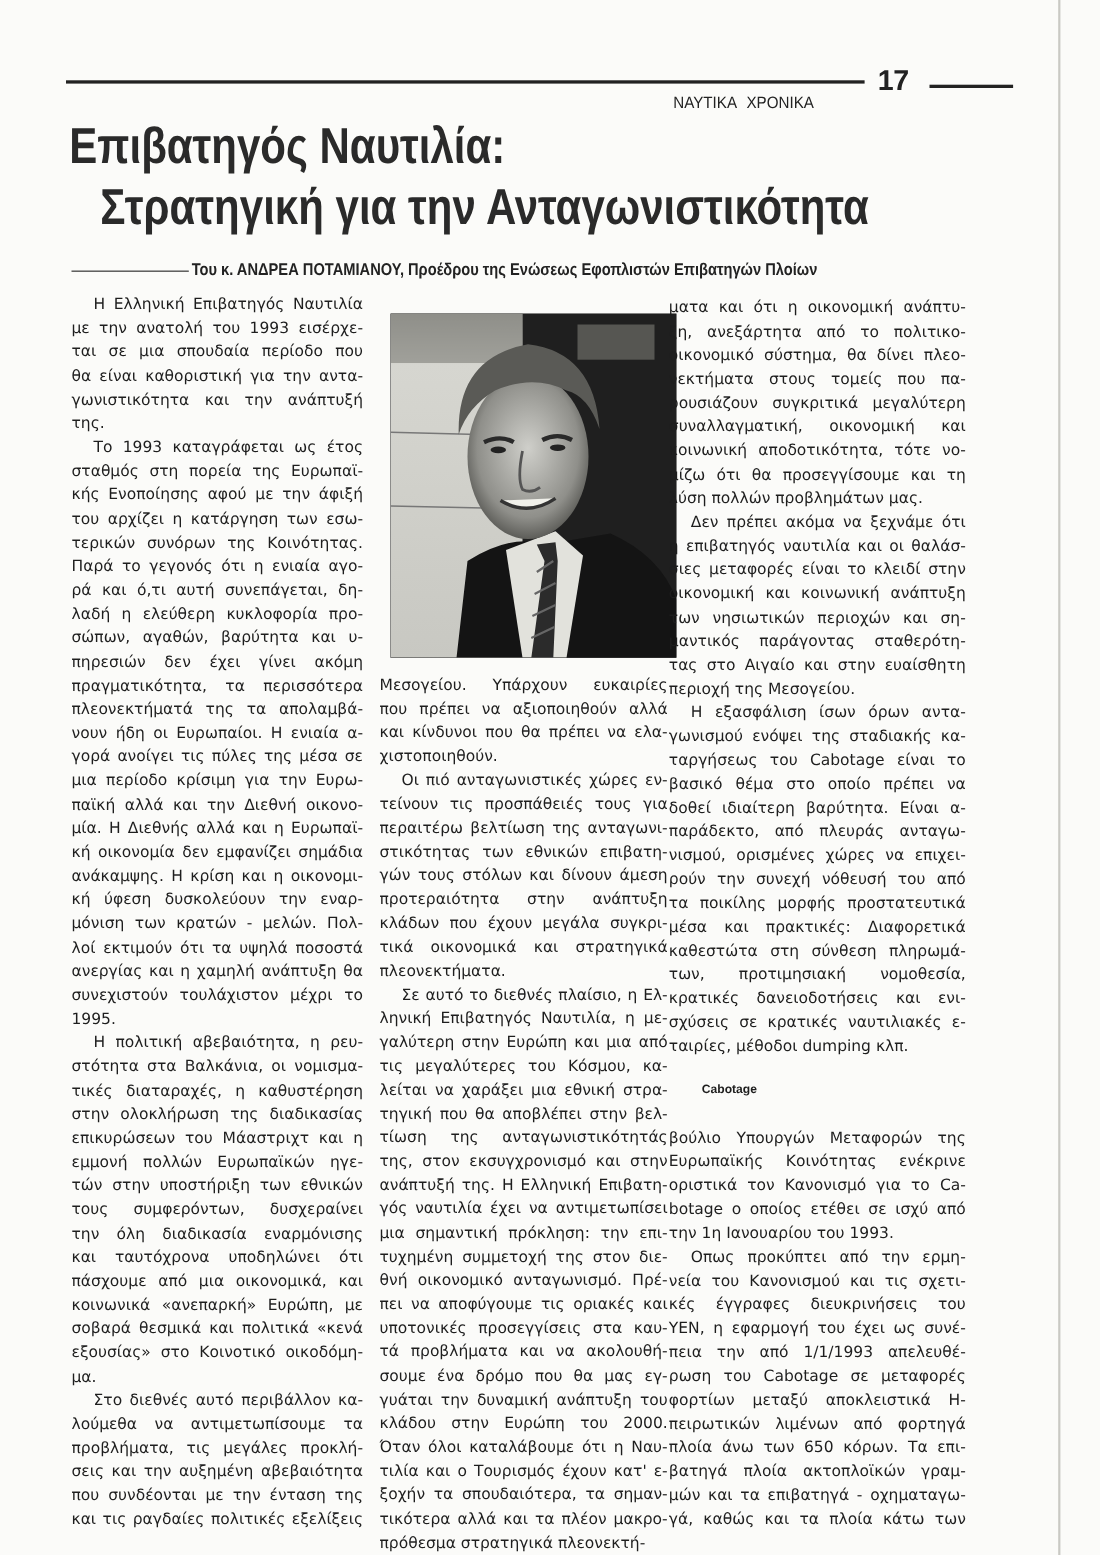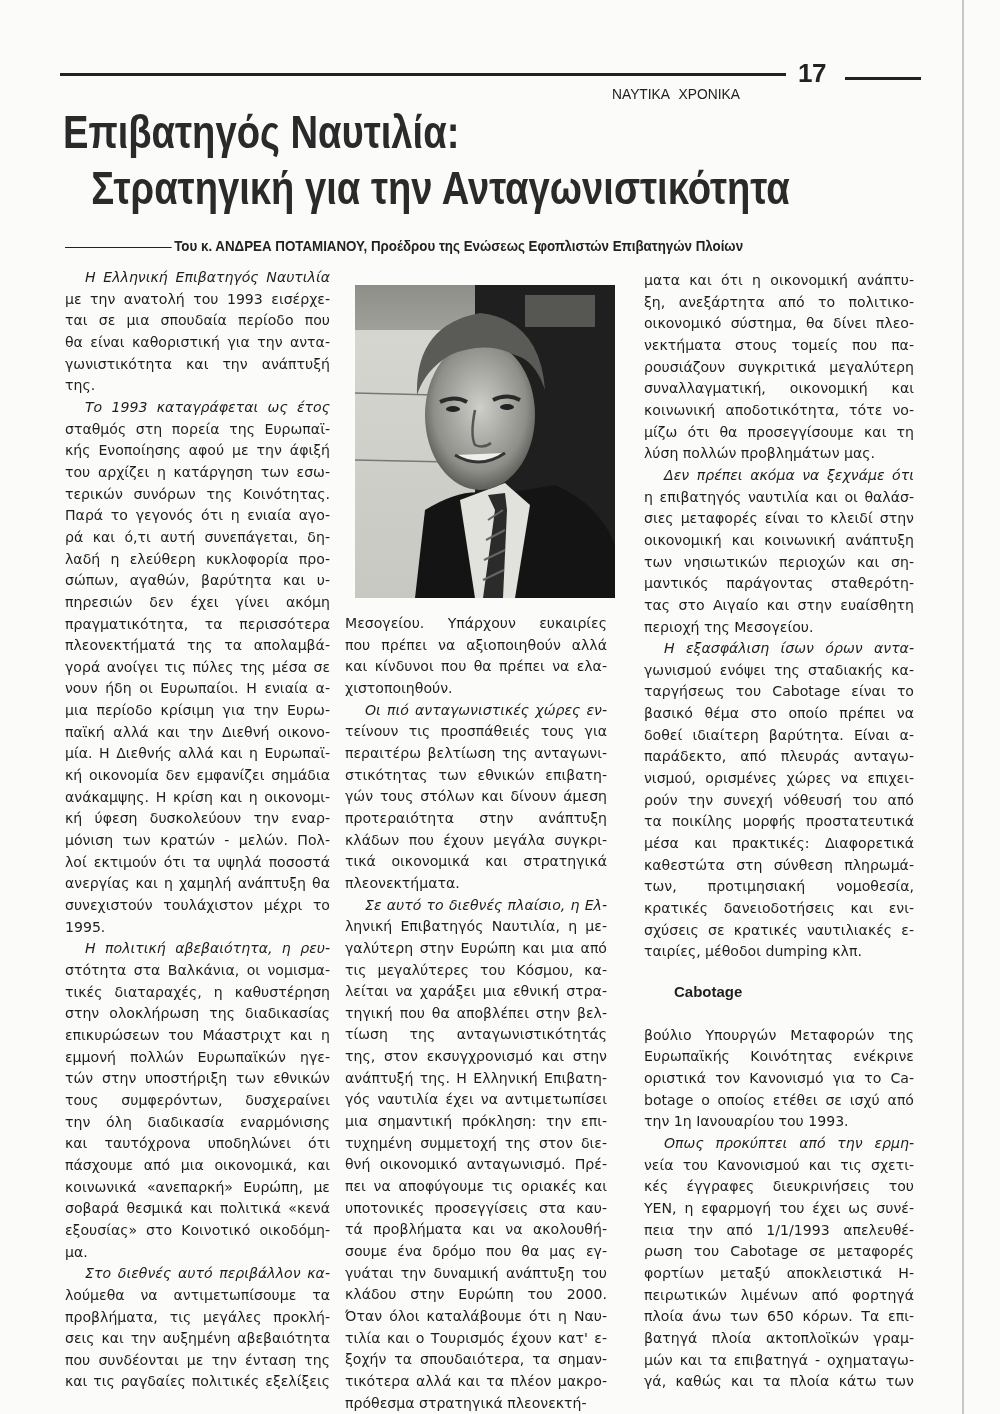--- a/index.html
+++ b/index.html
@@ -47,24 +47,24 @@
   .byline .dash { display: inline-block; width: 124px; border-bottom: 1.5px solid #222; margin-right: 3px; vertical-align: 3px; }
   .col {
     position: absolute;
     font-family: "DejaVu Sans", sans-serif; font-size: 14.1px; line-height: 21.65px;
     color: #1e1e1e; text-align: justify; hyphens: none;
   }
   .col .line { display: block; text-align: justify; text-align-last: justify; white-space: nowrap; }
   .col .line.last { text-align-last: left; }
   .col-left { left: 65px; top: 267px; width: 265px; }
   .col-mid { left: 345px; top: 613px; width: 262px; }
-  .col-right { left: 644px; top: 270px; width: 270px; }
-  .col .indent { padding-left: 20px; font-style: italic; }
+  .col-right { left: 608px; top: 270px; width: 270px; }
+  .col .indent { padding-left: 20px; }
   .subhead {
-    font-family: "Liberation Sans", sans-serif; font-weight: bold; font-size: 15px;
+    font-family: "Liberation Sans", sans-serif; font-weight: bold; font-size: 11px;
     display: block; padding-left: 30px; margin: 18px 0 22px 0;
   }
   .photo {
     position: absolute; left: 355px; top: 285px; width: 260px; height: 313px;
     background: #2a2a2a; overflow: hidden;
   }
   .photo svg { display: block; }
 </style>
 </head>
 <body>
@@ -100,22 +100,22 @@
       <span class="line">κής Ενοποίησης αφού με την άφιξή</span>
       <span class="line">του αρχίζει η κατάργηση των εσω-</span>
       <span class="line">τερικών συνόρων της Κοινότητας.</span>
       <span class="line">Παρά το γεγονός ότι η ενιαία αγο-</span>
       <span class="line">ρά και ό,τι αυτή συνεπάγεται, δη-</span>
       <span class="line">λαδή η ελεύθερη κυκλοφορία προ-</span>
       <span class="line">σώπων, αγαθών, βαρύτητα και υ-</span>
       <span class="line">πηρεσιών δεν έχει γίνει ακόμη</span>
       <span class="line">πραγματικότητα, τα περισσότερα</span>
       <span class="line">πλεονεκτήματά της τα απολαμβά-</span>
+      <span class="line">νουν ήδη οι Ευρωπαίοι. Η ενιαία α-</span>
       <span class="line">γορά ανοίγει τις πύλες της μέσα σε</span>
-      <span class="line">νουν ήδη οι Ευρωπαίοι. Η ενιαία α-</span>
       <span class="line">μια περίοδο κρίσιμη για την Ευρω-</span>
       <span class="line">παϊκή αλλά και την Διεθνή οικονο-</span>
       <span class="line">μία. Η Διεθνής αλλά και η Ευρωπαϊ-</span>
       <span class="line">κή οικονομία δεν εμφανίζει σημάδια</span>
       <span class="line">ανάκαμψης. Η κρίση και η οικονομι-</span>
       <span class="line">κή ύφεση δυσκολεύουν την εναρ-</span>
       <span class="line">μόνιση των κρατών - μελών. Πολ-</span>
       <span class="line">λοί εκτιμούν ότι τα υψηλά ποσοστά</span>
       <span class="line">ανεργίας και η χαμηλή ανάπτυξη θα</span>
       <span class="line">συνεχιστούν τουλάχιστον μέχρι το</span>

